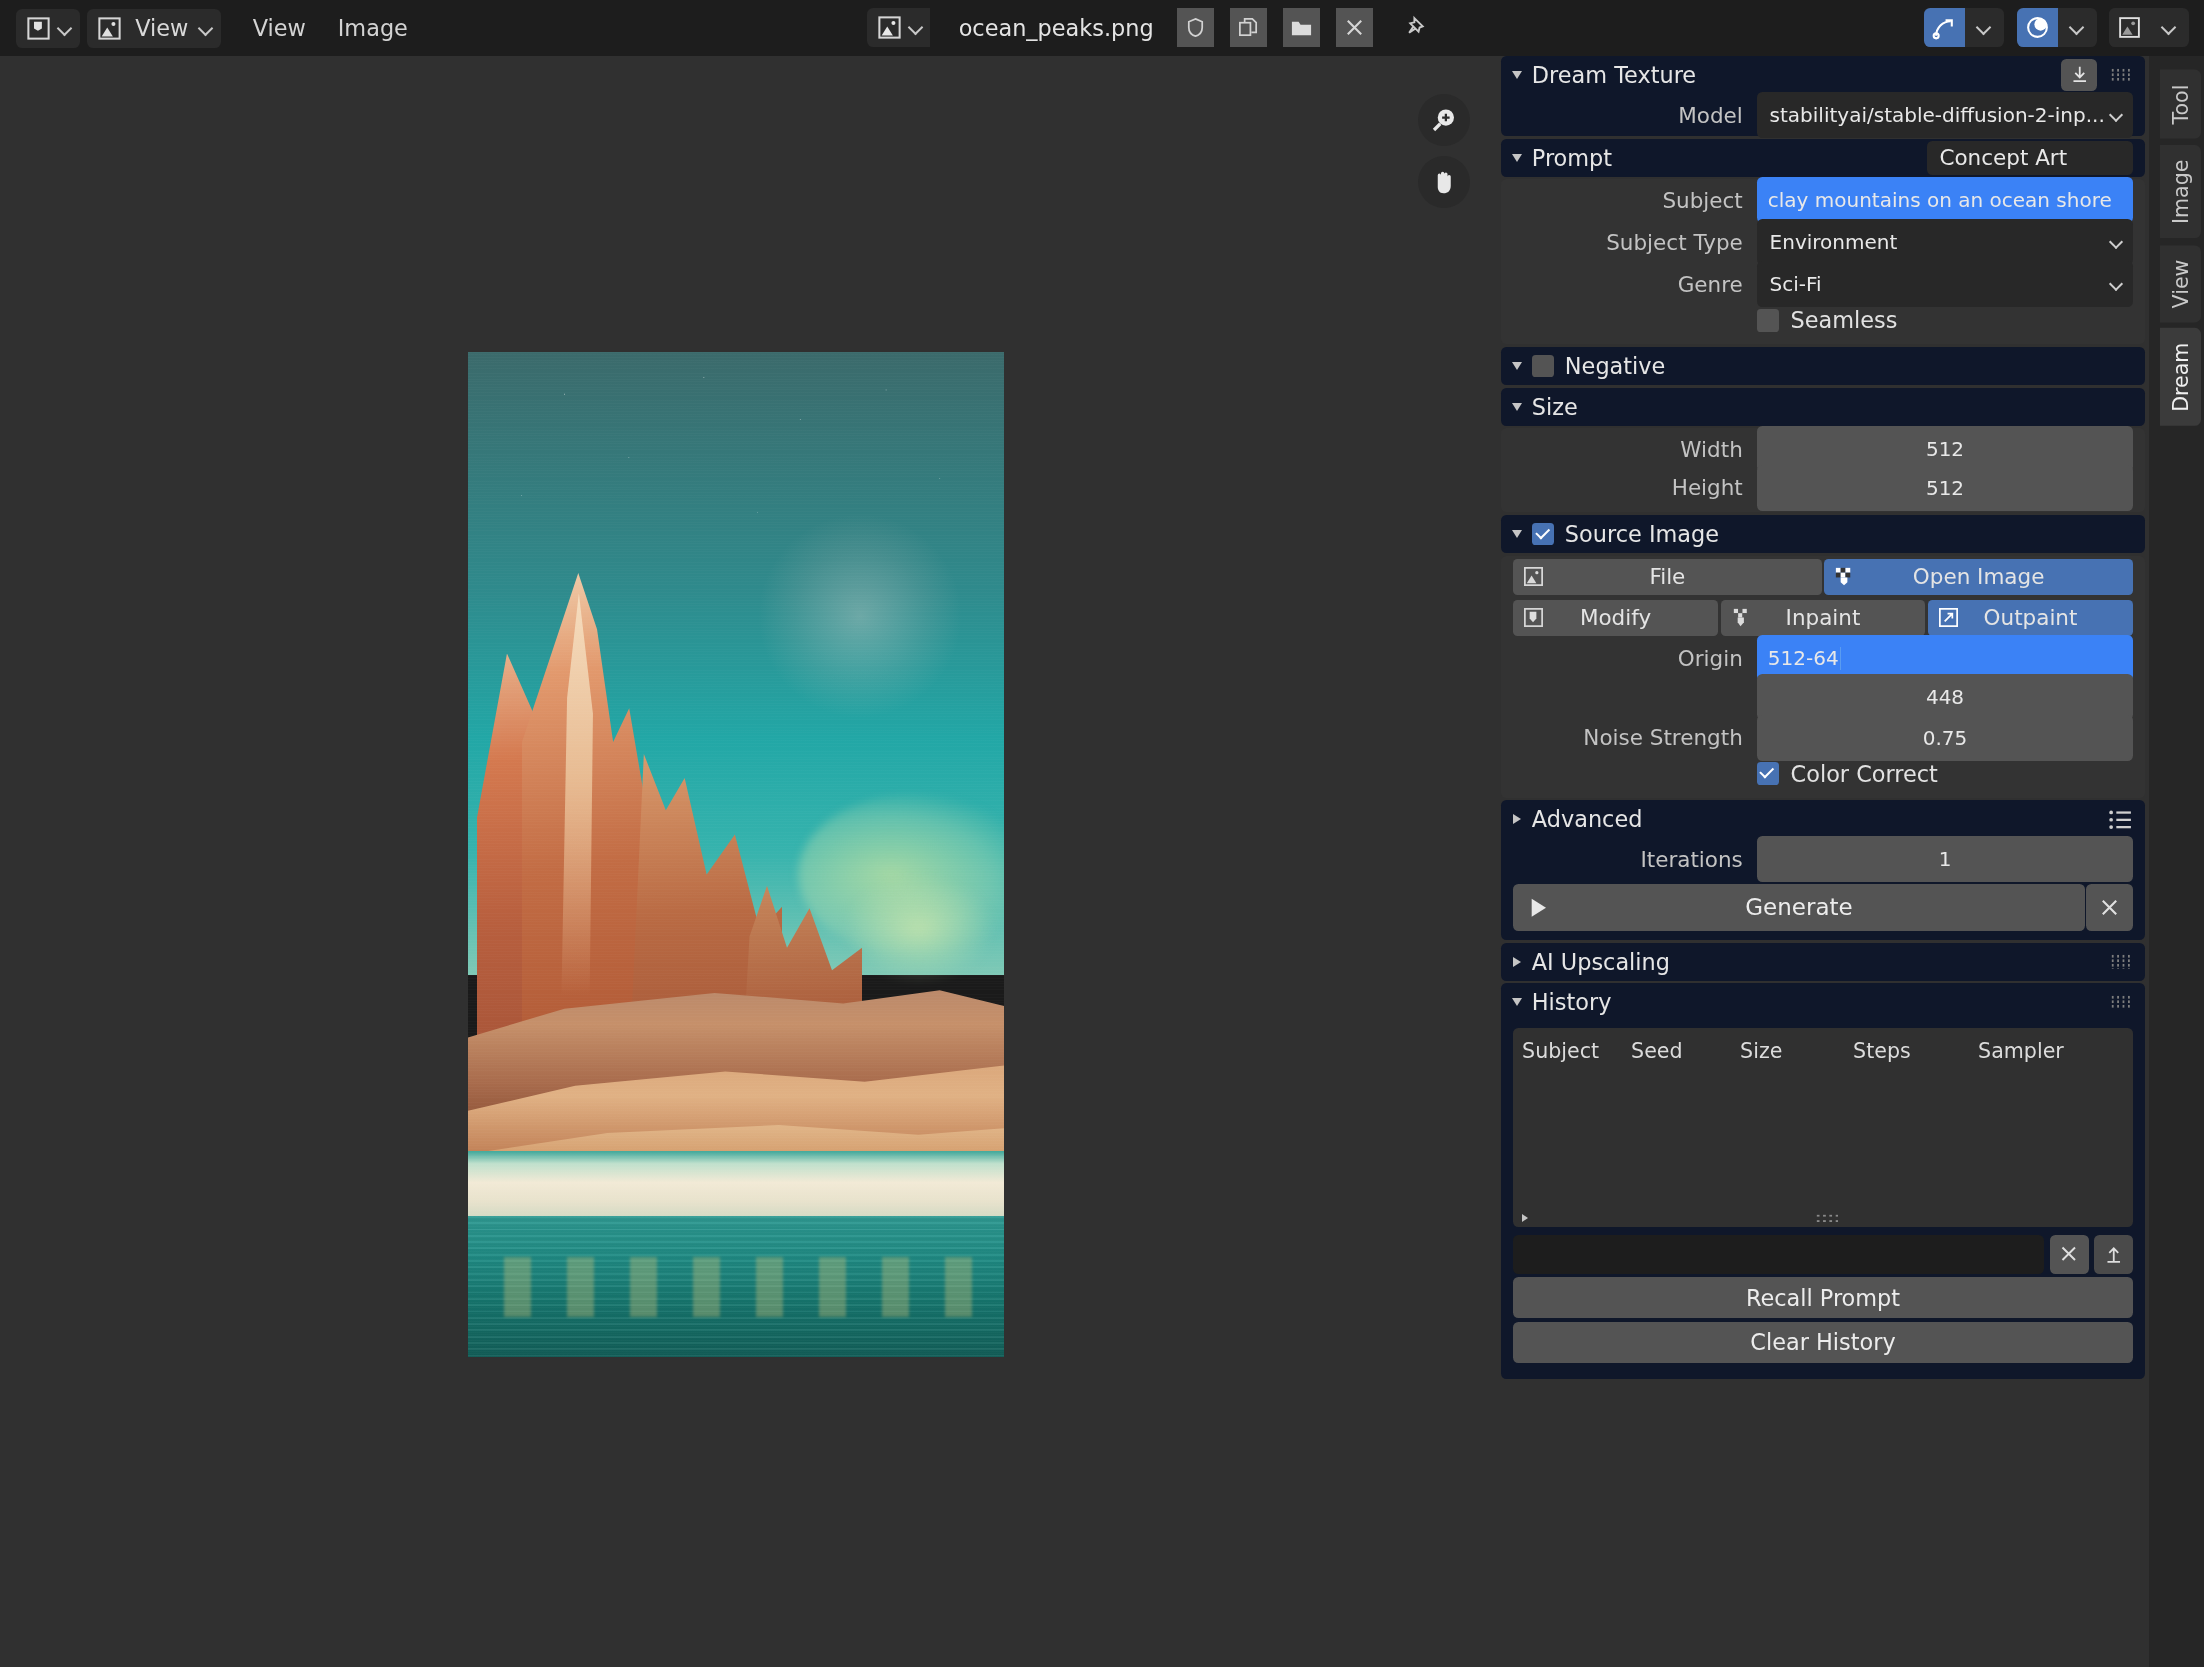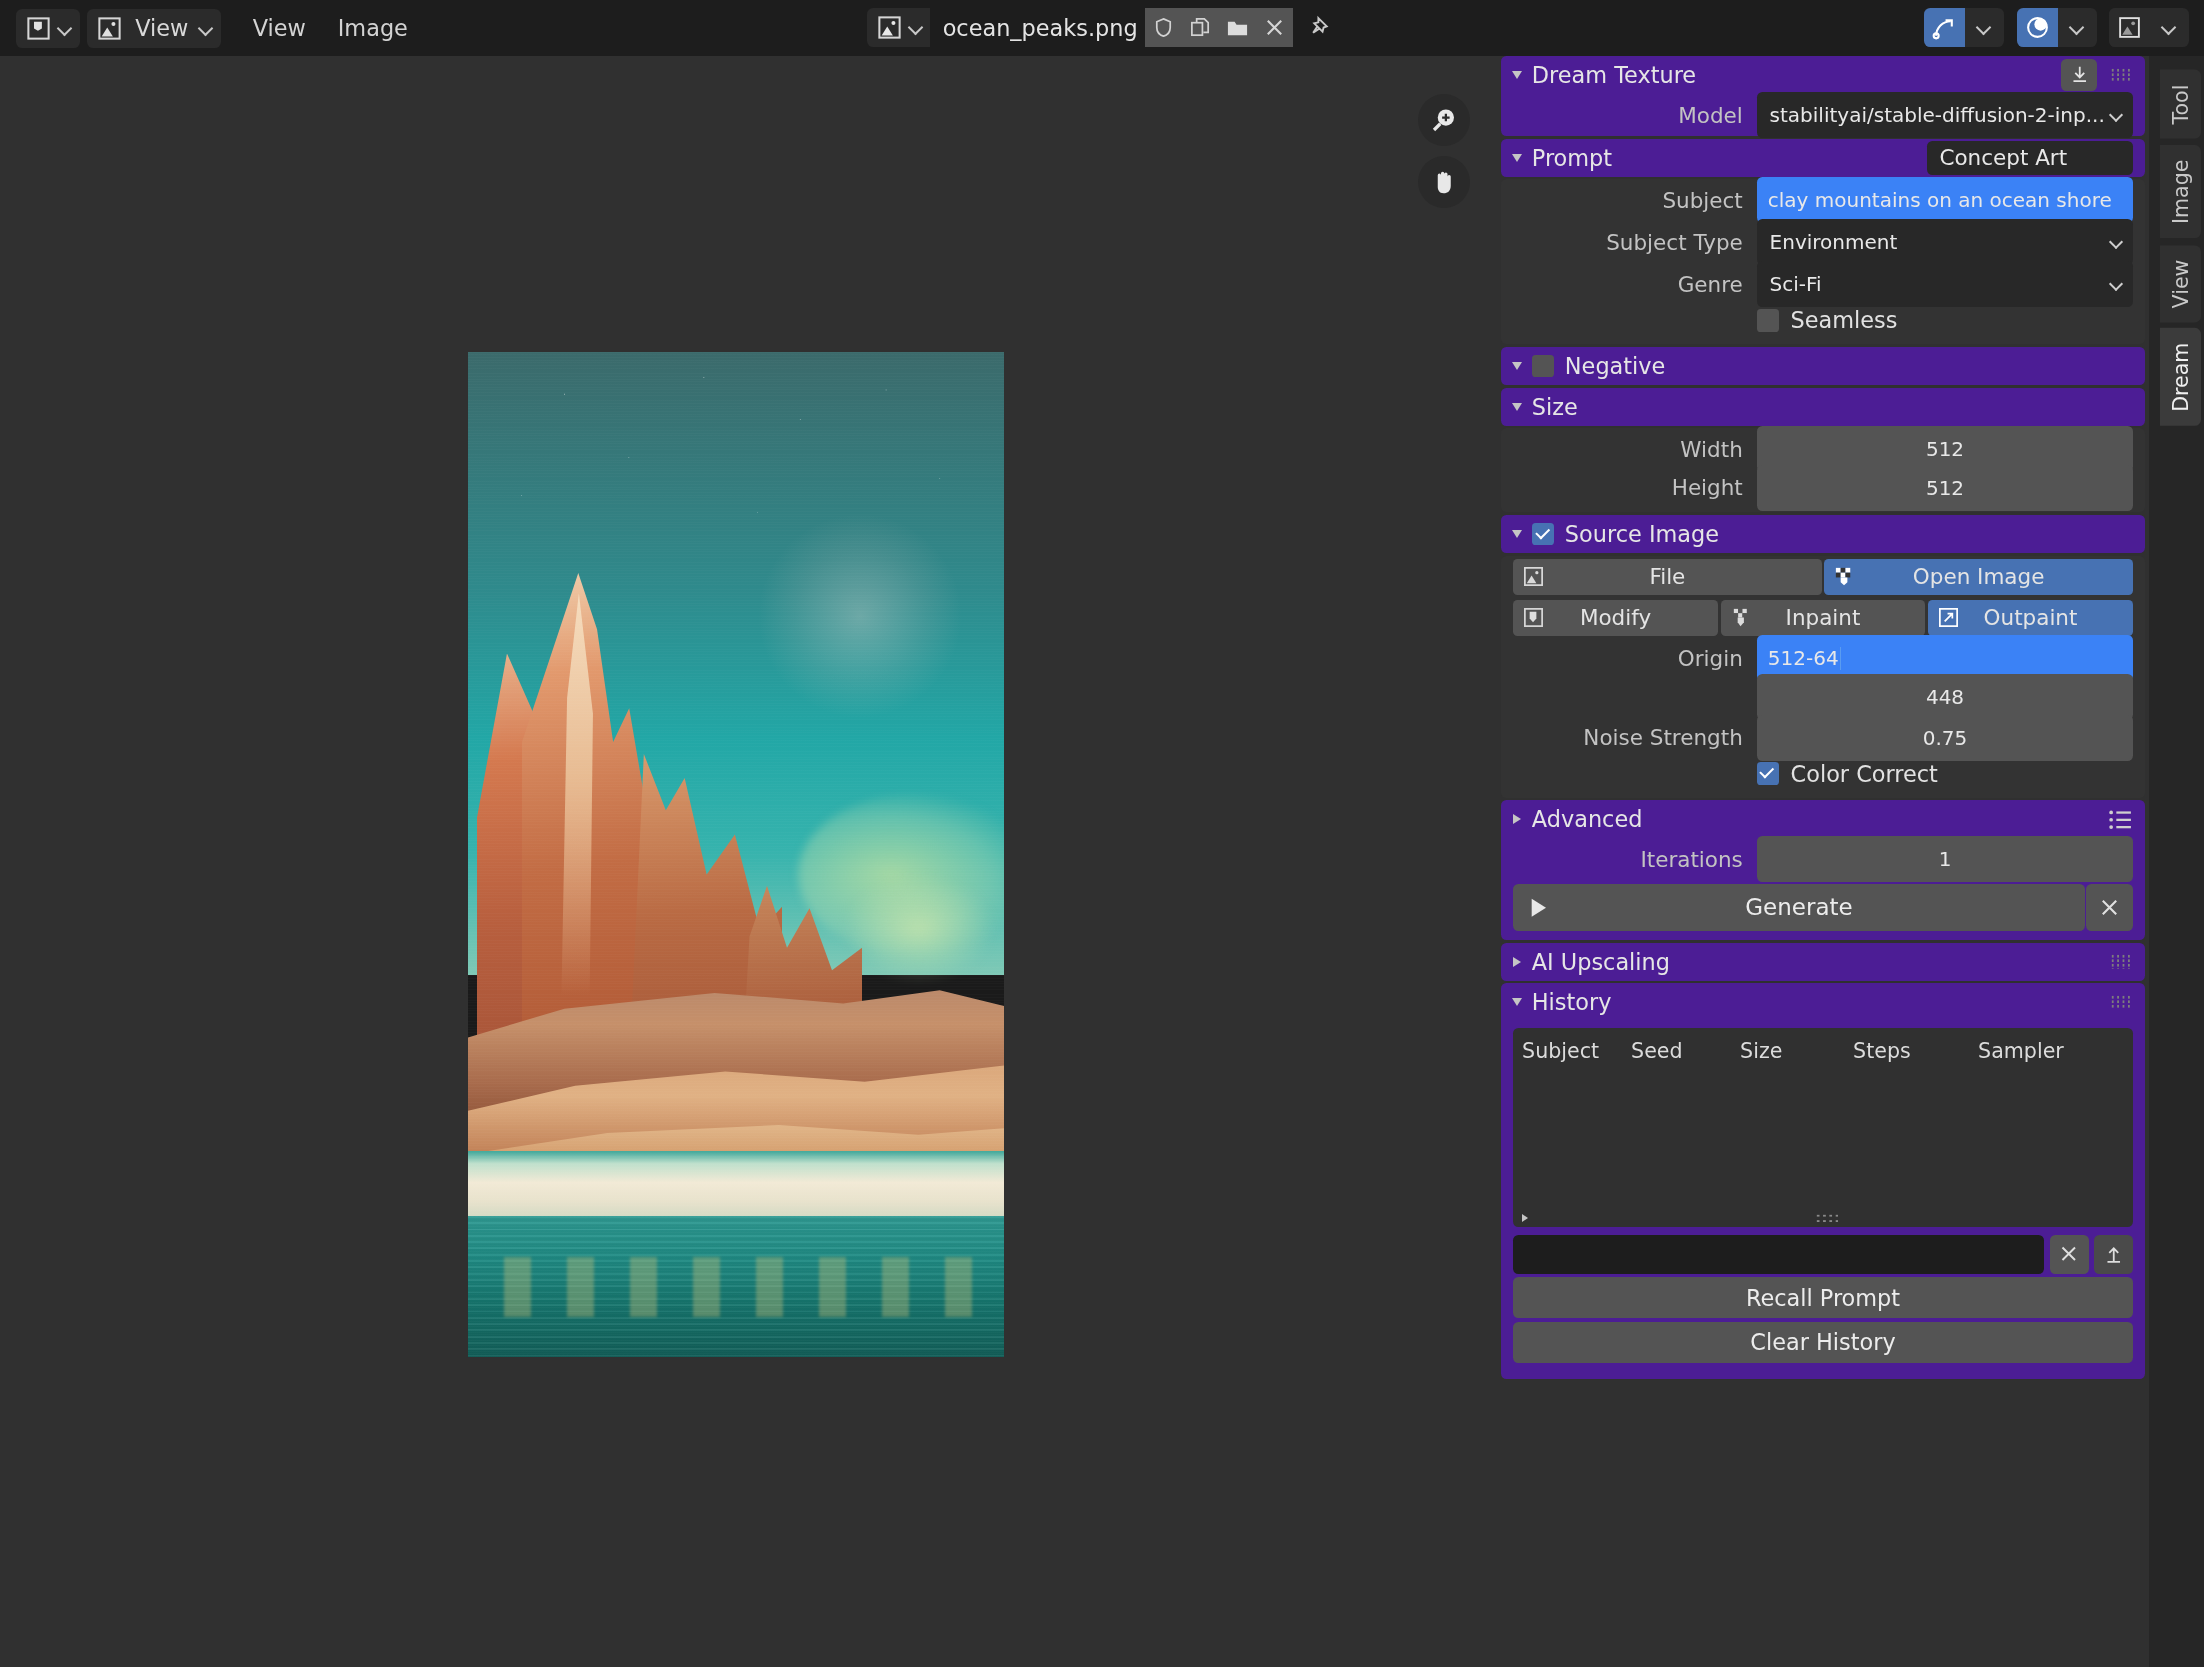--- a/index.html
+++ b/index.html
@@ -31,21 +31,21 @@
     width: 9px; height: 9px;
     border-right: 2.2px solid #c8c8c8; border-bottom: 2.2px solid #c8c8c8;
     transform: rotate(45deg);
   }
   .icon-box {
     width: 30px; height: 30px; display: flex; align-items: center; justify-content: center;
     flex: 0 0 auto;
   }
   .hdr-center {
     position: absolute; left: 867px; top: 8px;
-    display: flex; align-items: flex-end; height: 39px;
+    display: flex; align-items: flex-end; height: 39px; gap: 16px;
   }
   .dblock-sel {
     background: #2b2b2b; border-radius: 6.3px 0 0 6.3px; height: 39px;
     display: flex; align-items: center; padding: 0 7.2px; gap: 4.5px;
   }
   .dblock-name {
     background: #1d1d1d; height: 39px; width: 215px;
     display: flex; align-items: center; padding-left: 12.5px;
     color: #e4e4e4; font-size: 22.4px;
   }
@@ -207,21 +207,21 @@
   }
 
   
   #sidepanel {
     position: absolute; left: 1497px; top: 56px;
     width: 652px; height: 1612px;
     background: #303030;
     overflow: hidden;
   }
   .pbox {
-    background: #4c1d95; margin: 0 3.6px 2.7px 3.6px; border-radius: 5.4px;
+    background: #0f172a; margin: 0 3.6px 2.7px 3.6px; border-radius: 5.4px;
   }
   .pbox.dark { background: #333333; }
   .phdr {
     display: flex; align-items: center; height: 38px; padding: 0 12.5px;
     color: #e6e6e6; font-size: 22.4px; gap: 10.7px;
   }
   .tri {
     width: 0; height: 0; flex: 0 0 auto;
     border-left: 8px solid #c5c5c5; border-top: 5.4px solid transparent; border-bottom: 5.4px solid transparent;
   }

